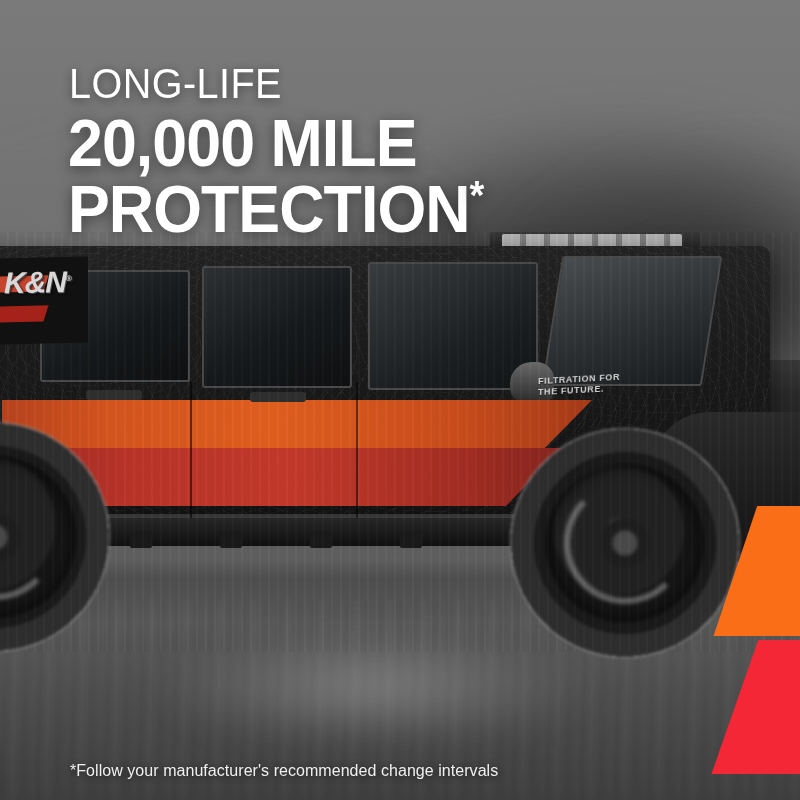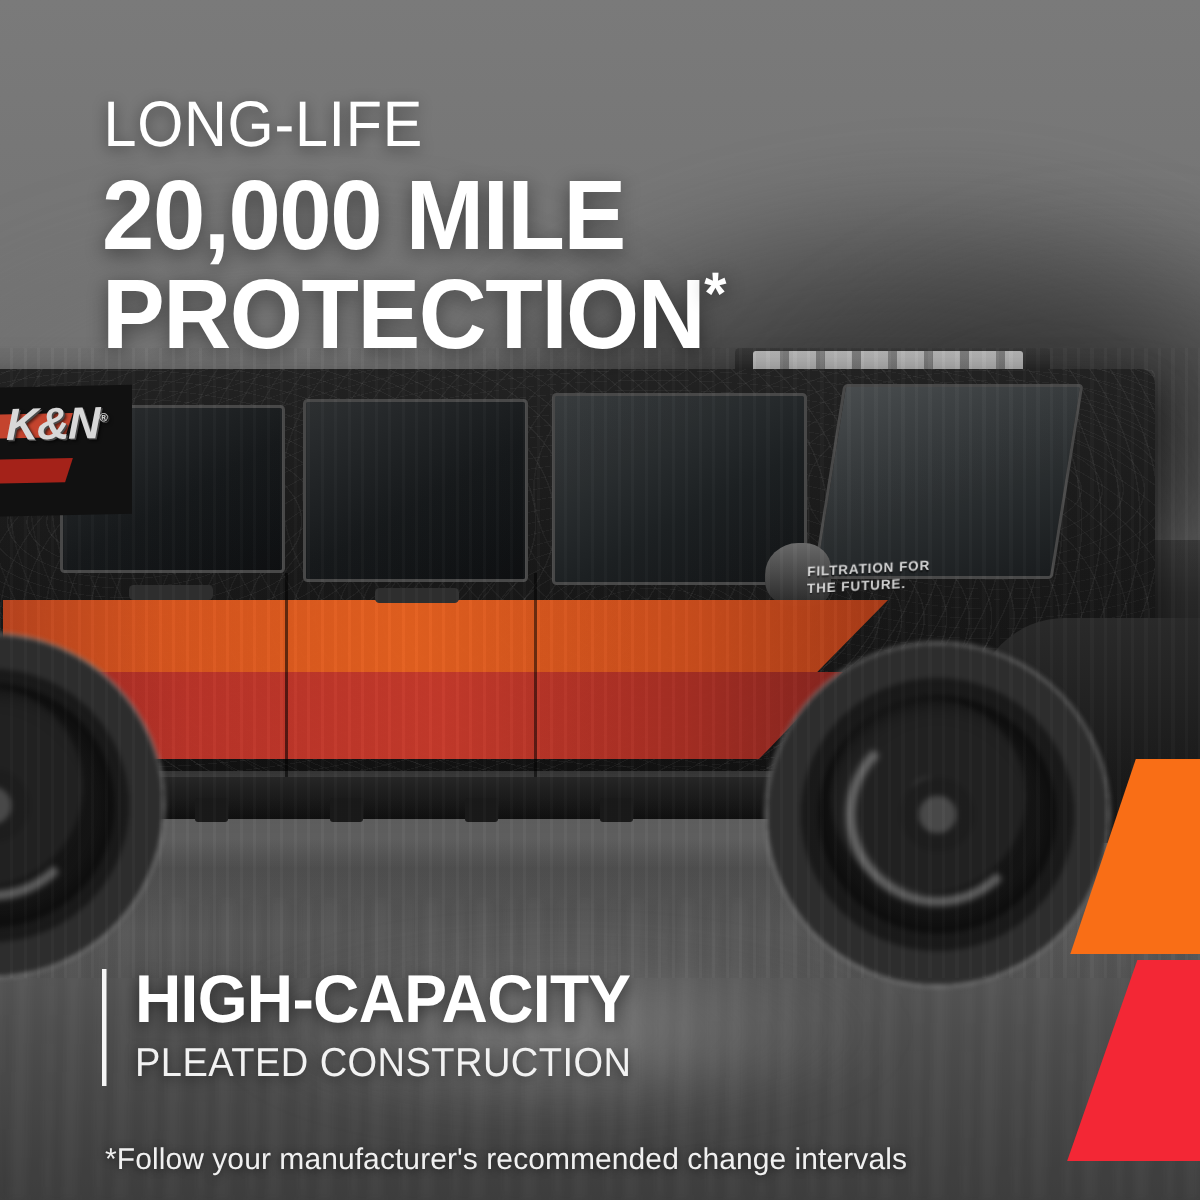--- a/index.html
+++ b/index.html
@@ -240,21 +240,21 @@
     text-shadow:0 2px 10px rgba(0,0,0,.5);
   }
   .sub-caption {
     color:#f2f2f2; font-weight:400; font-size:27px; line-height:32px;
     letter-spacing:.3px; margin-top:3px;
     transform:scaleX(.94); transform-origin:left top;
     text-shadow:0 2px 8px rgba(0,0,0,.5);
   }
   .footnote {
     position:absolute; left:70px; top:762px;
-    color:#f0f0f0; font-size:20px; font-weight:400; letter-spacing:.05px;
+    color:#f0f0f0; font-size:16px; font-weight:400; letter-spacing:.05px;
     text-shadow:0 1px 6px rgba(0,0,0,.6);
   }
 
   
   .shape { position:absolute; }
   .shape-orange {
     left:700px; top:506px; width:104px; height:130px;
     background:#f96e16;
     clip-path:polygon(55% 0%, 100% 0%, 100% 100%, 13% 100%);
   }
@@ -345,27 +345,20 @@
 
   <div class="copy">
 
     <div class="eyebrow">LONG-LIFE</div>
 
     <div class="headline">
       <span class="l2">20,000 MILE</span>
       <span class="l2"><span>PROTECTION</span><span class="star">*</span></span>
     </div>
 
-    <div class="sub-block">
-      <div class="divider"></div>
-      <div>
-        <div class="sub-title">HIGH-CAPACITY</div>
-        <div class="sub-caption">PLEATED CONSTRUCTION</div>
-      </div>
-    </div>
 
     <div class="footnote">*Follow your manufacturer's recommended change intervals</div>
   </div>
 
   <div class="shape shape-orange"></div>
   <div class="shape shape-red"></div>
 
 </div>
 
 </body></html>

